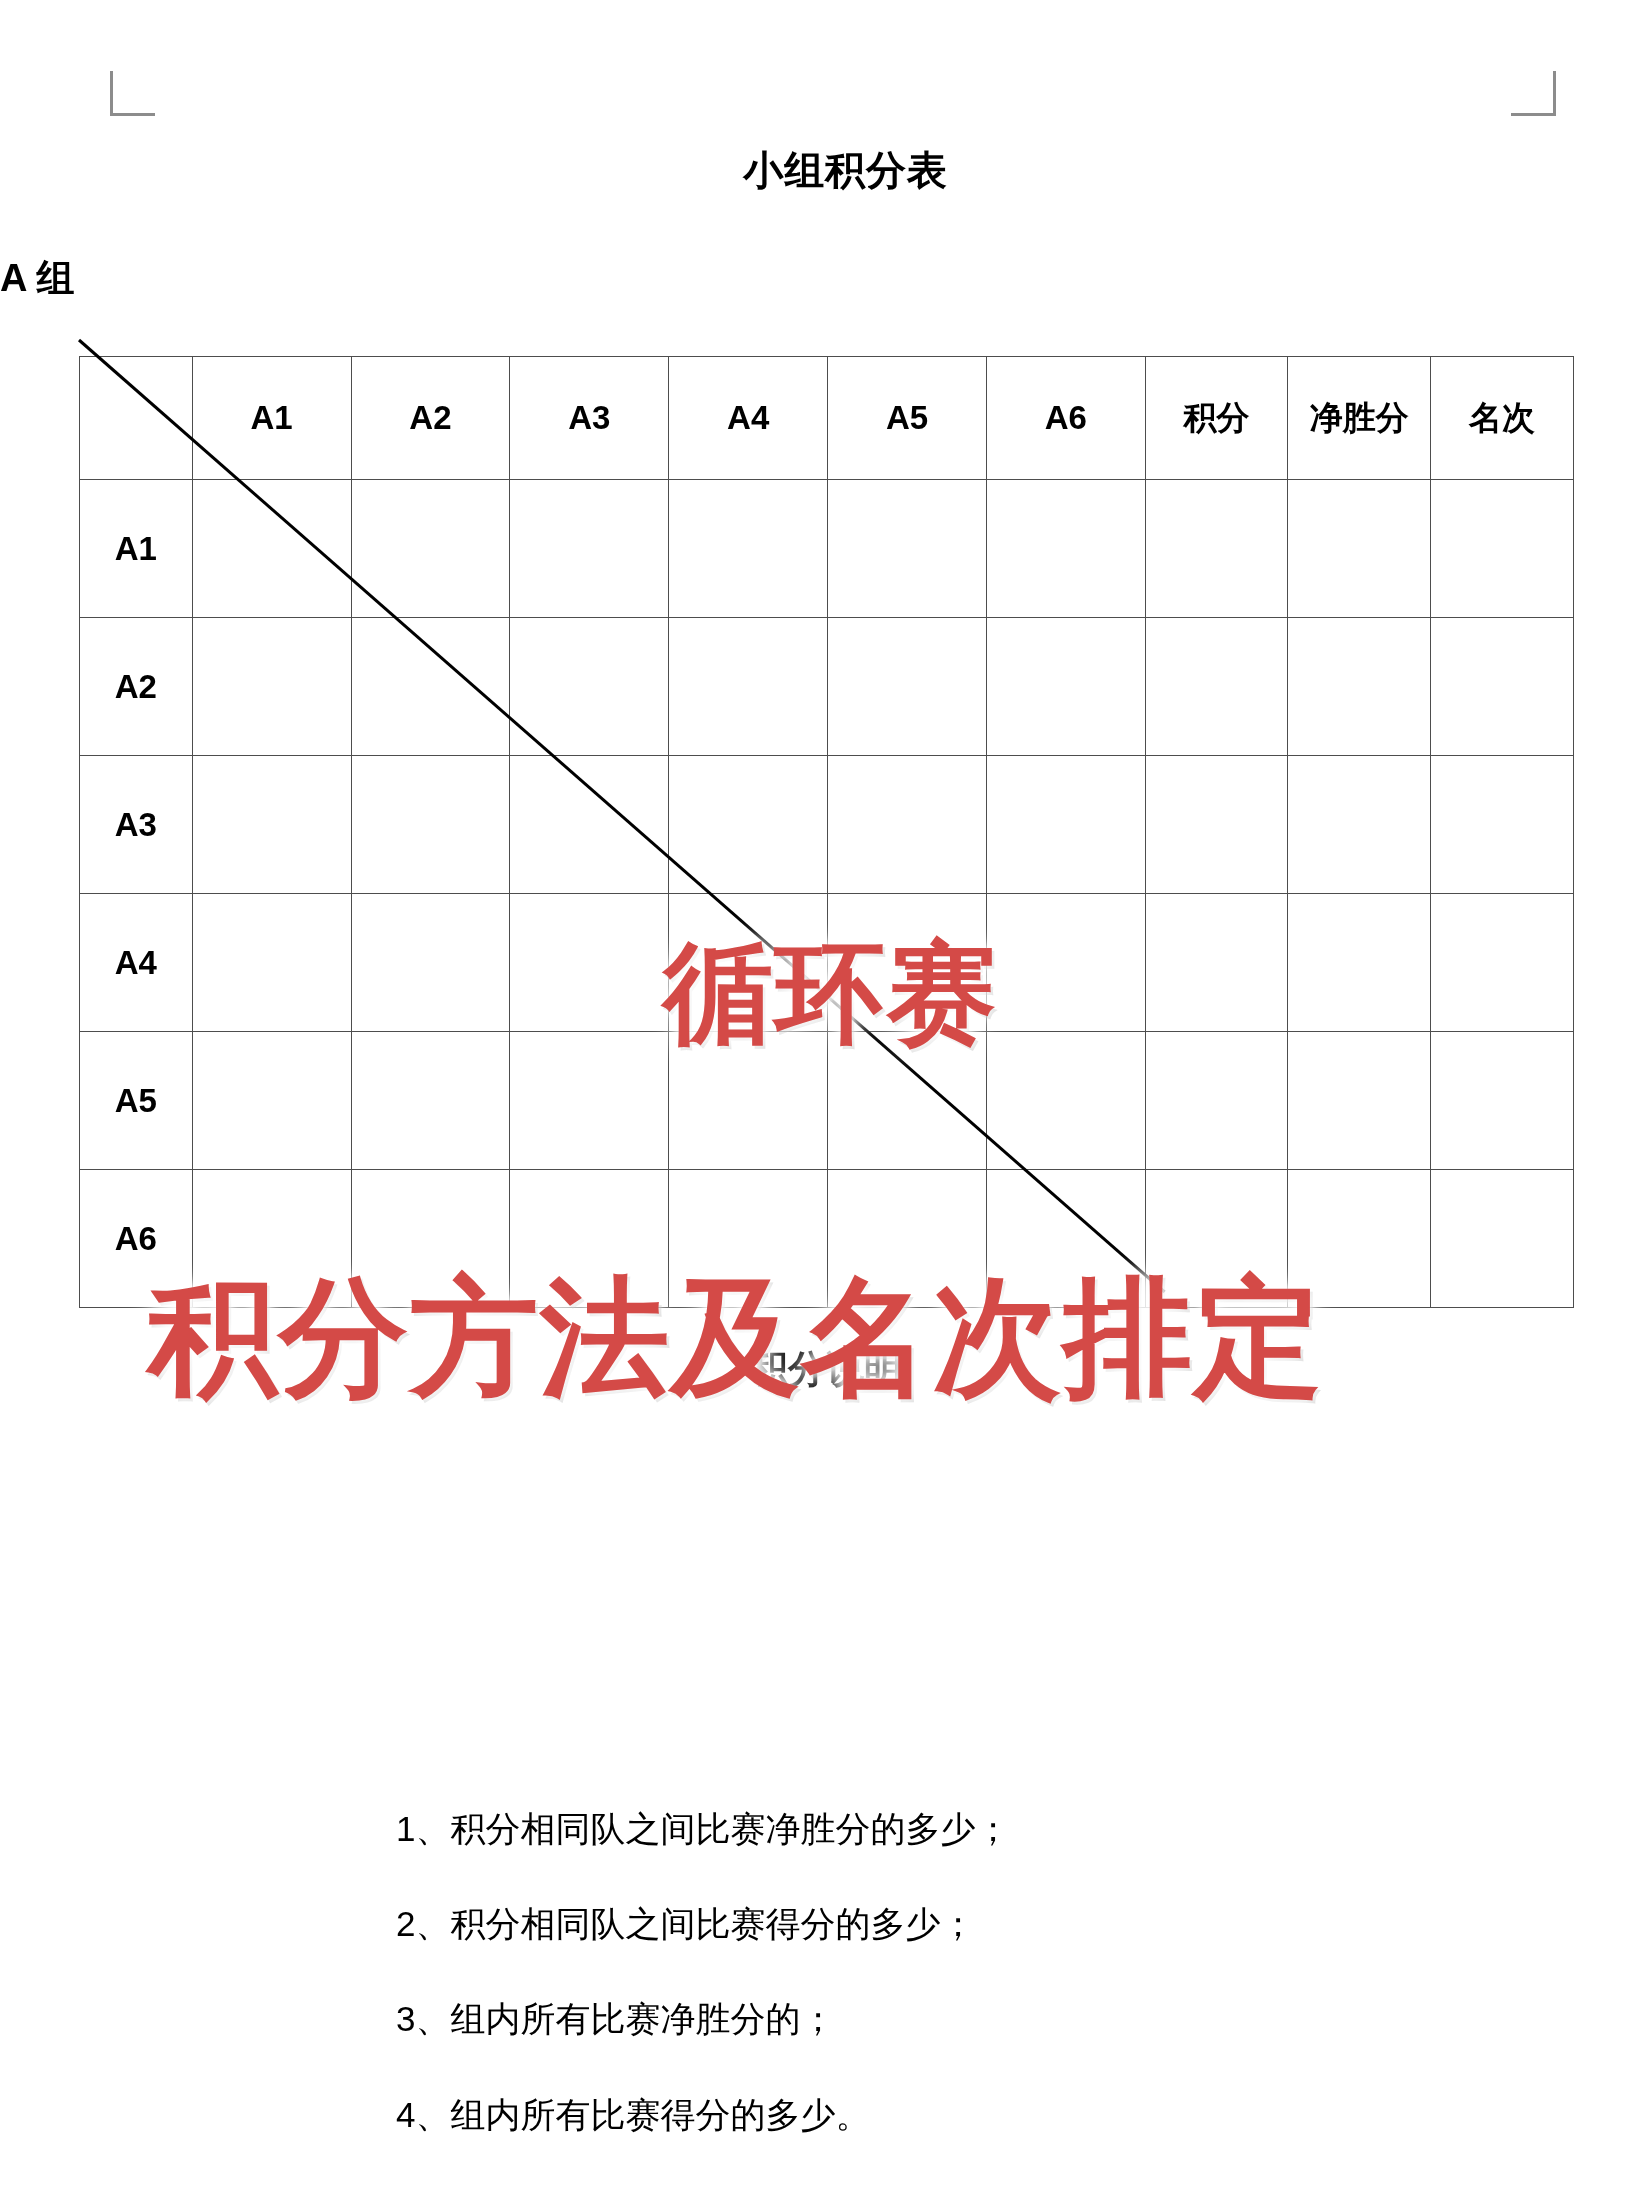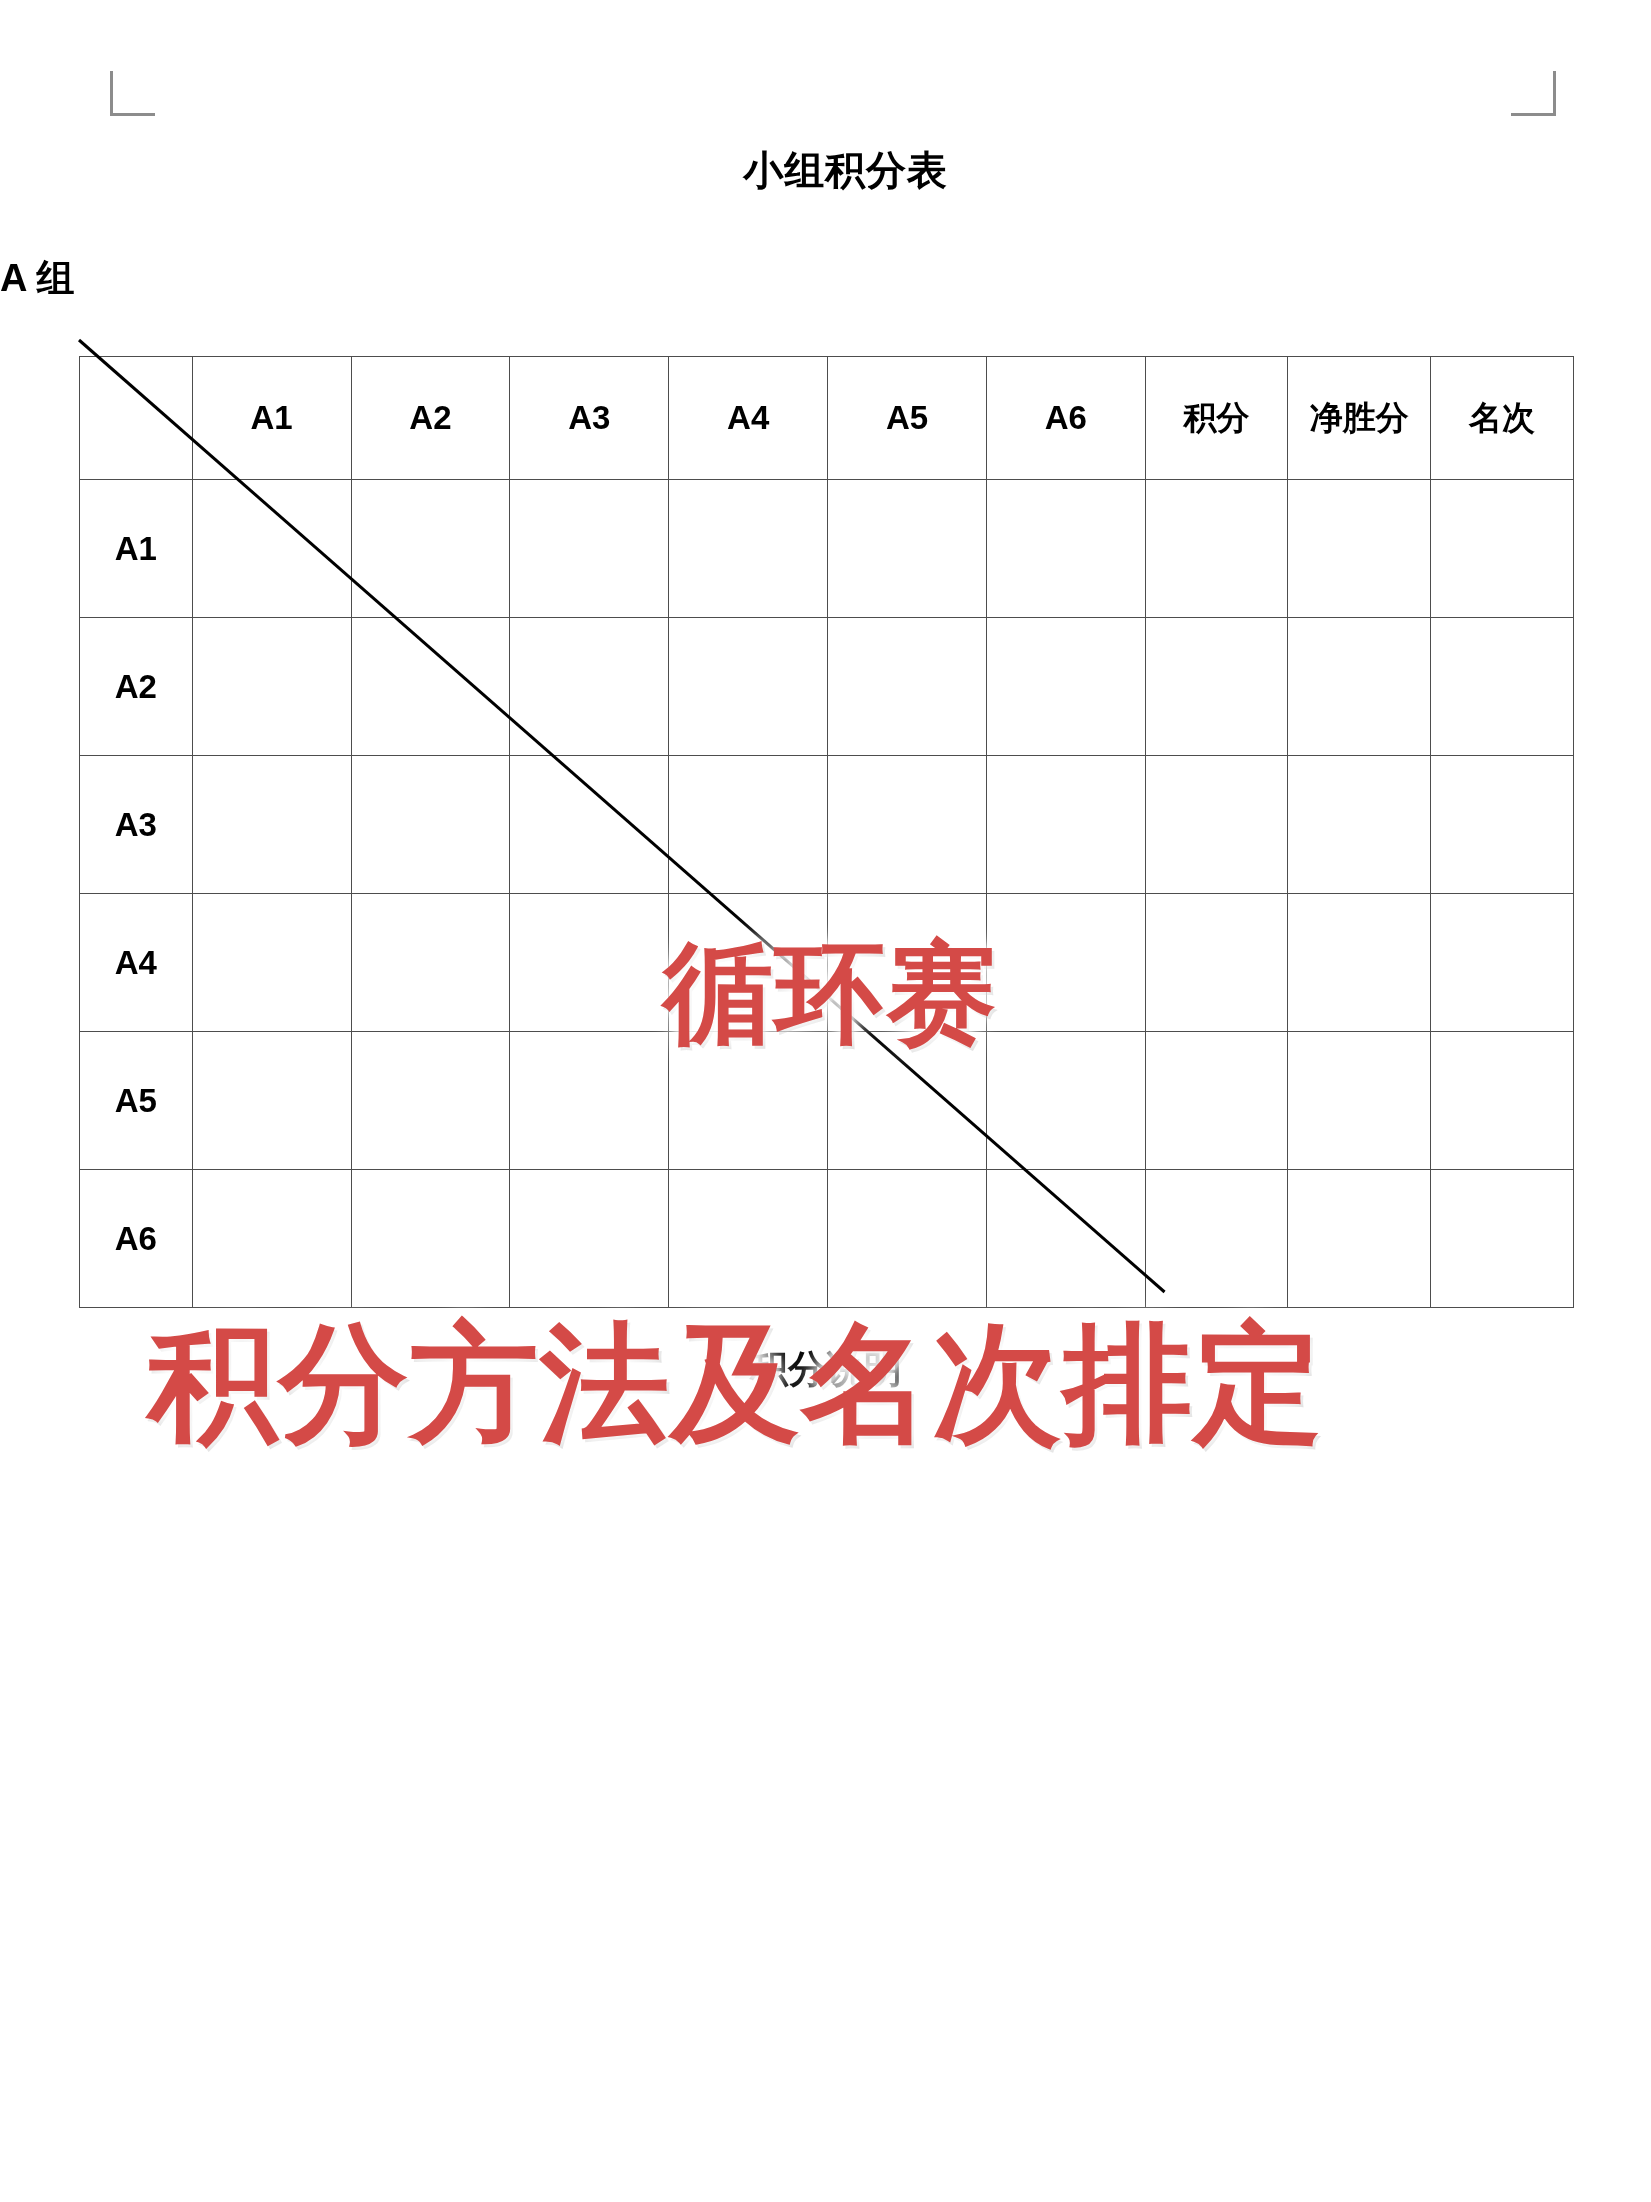--- a/index.html
+++ b/index.html
@@ -185,21 +185,21 @@
     z-index: -1;
   }
   .wm-round-robin {
     left: 663px;
     top: 938px;
     font-size: 110px;
     line-height: 1;
   }
   .wm-scoring {
     left: 148px;
-    top: 1319px;
+    top: 1273px;
     font-size: 129px;
     line-height: 1;
     text-align: right;
   }
 </style>
 </head>
 <body>
 
 <div class="page">
 
@@ -314,18 +314,24 @@
     </table>
   </div>
 
   <svg class="diagonal-svg" viewBox="0 0 1738 1107" preserveAspectRatio="none">
     <line x1="0" y1="0" x2="1262" y2="1107" stroke="#000000" stroke-width="3" vector-effect="non-scaling-stroke"></line>
   </svg>
 
   <div class="section-heading">积分说明</div>
 
 
+  <div class="rules-list">
+    <p class="rule-item">1、积分相同队之间比赛净胜分的多少；</p>
+    <p class="rule-item">2、积分相同队之间比赛得分的多少；</p>
+    <p class="rule-item">3、组内所有比赛净胜分的；</p>
+    <p class="rule-item">4、组内所有比赛得分的多少。</p>
+  </div>
 
   <div class="watermark wm-round-robin">循环赛</div>
   <div class="watermark wm-scoring">积分方法及名次排定</div>
 
 </div>
 
 
 </body></html>

